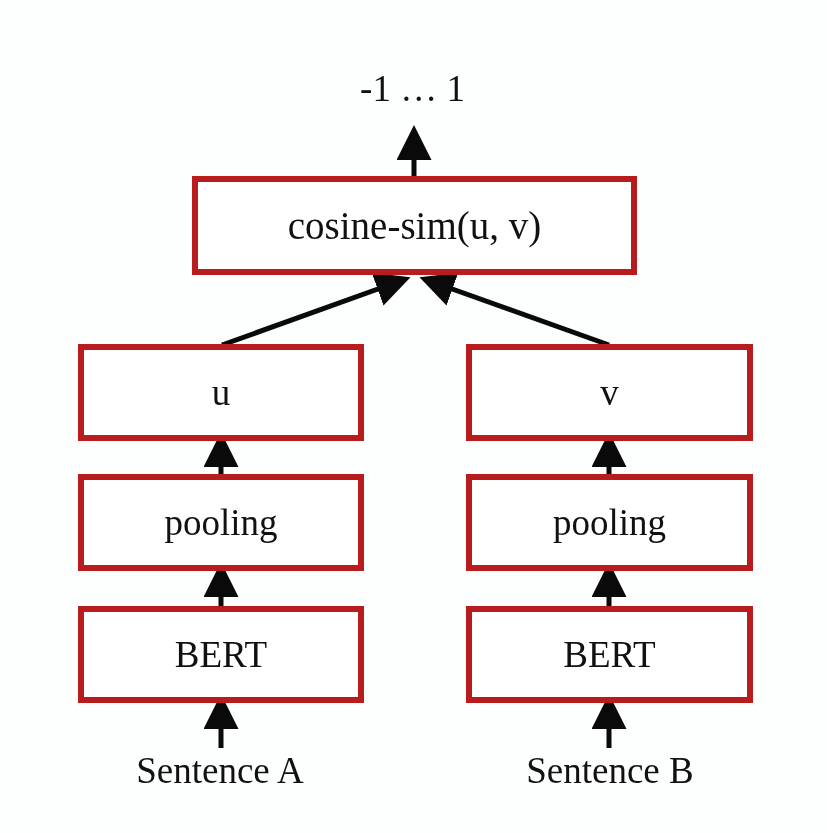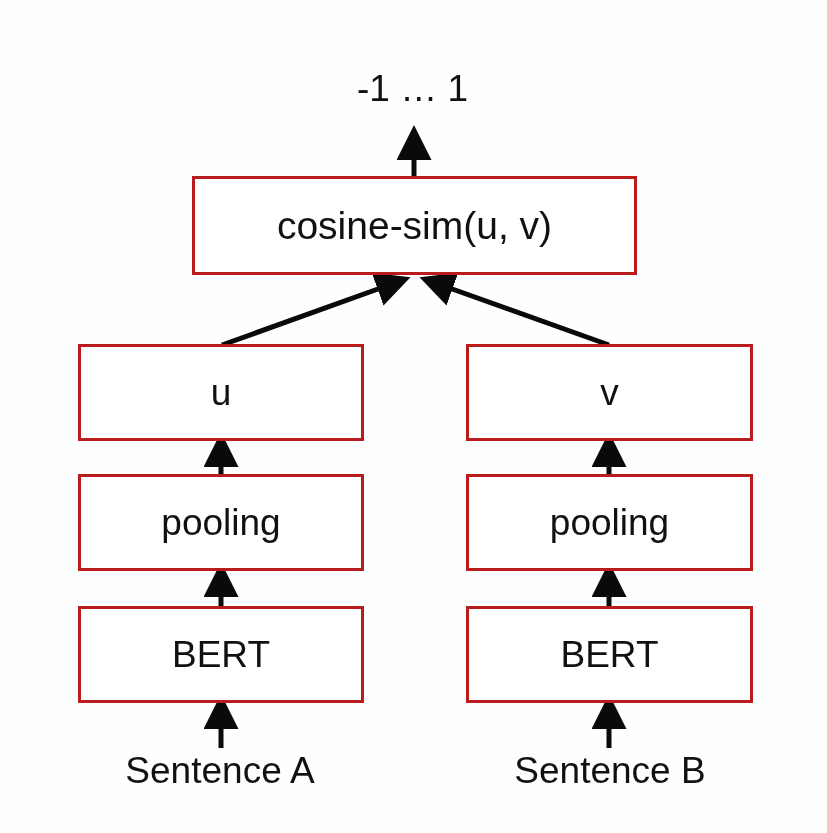--- a/index.html
+++ b/index.html
@@ -5,34 +5,34 @@
   html, body {
     margin: 0;
     padding: 0;
     background: #ffffff;
   }
   #canvas {
     position: relative;
     width: 827px;
     height: 833px;
     background: #fdfefe;
-    font-family: Liberation Sans, sans-serif;
+    font-family: Liberation Serif, serif;
     overflow: hidden;
   }
   #diagram-svg {
     position: absolute;
     left: 0;
     top: 0;
     width: 827px;
     height: 833px;
   }
   .node-box {
     position: absolute;
     box-sizing: border-box;
-    border: 3px solid #b91c1c;
+    border: 6px solid #b91c1c;
     background: #ffffff;
     display: flex;
     align-items: center;
     justify-content: center;
     color: #111111;
     line-height: 1;
   }
   .free-label {
     position: absolute;
     color: #111111;

